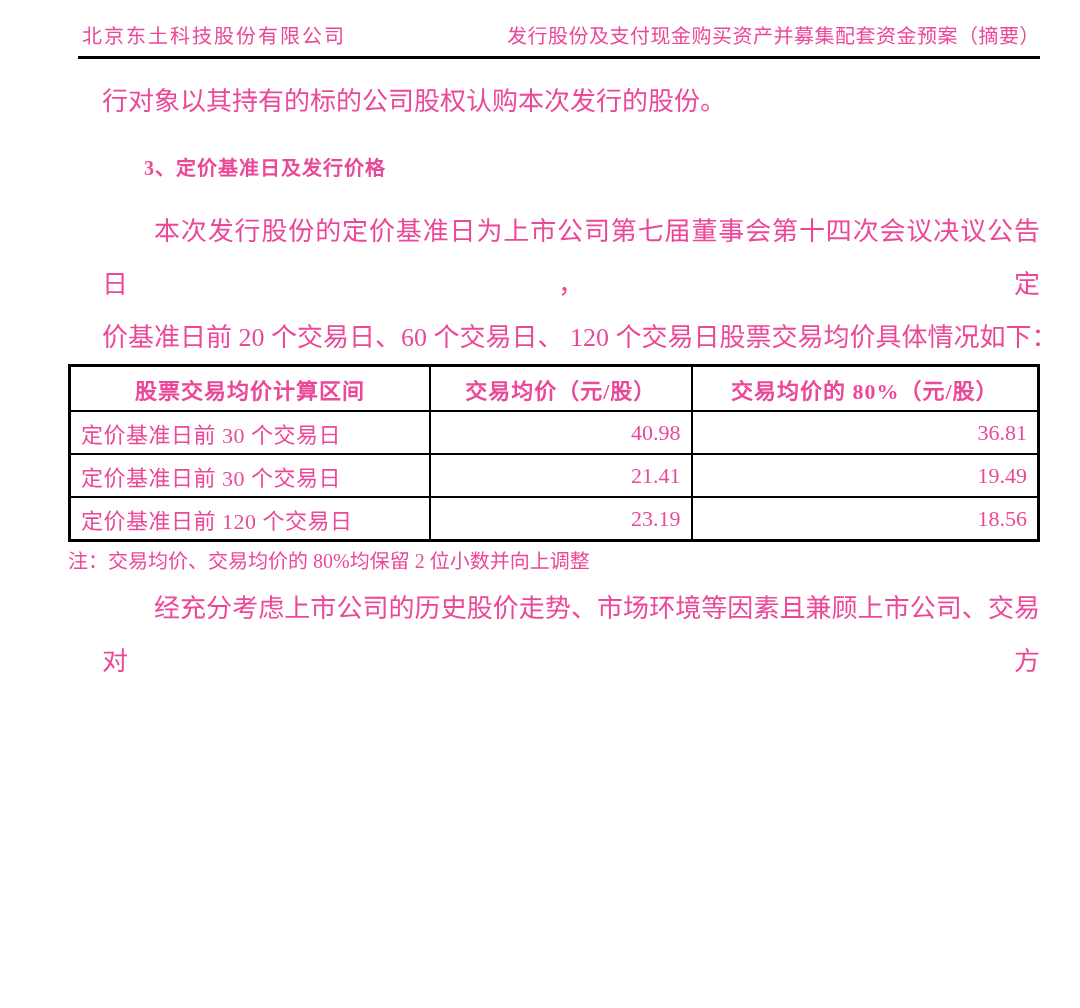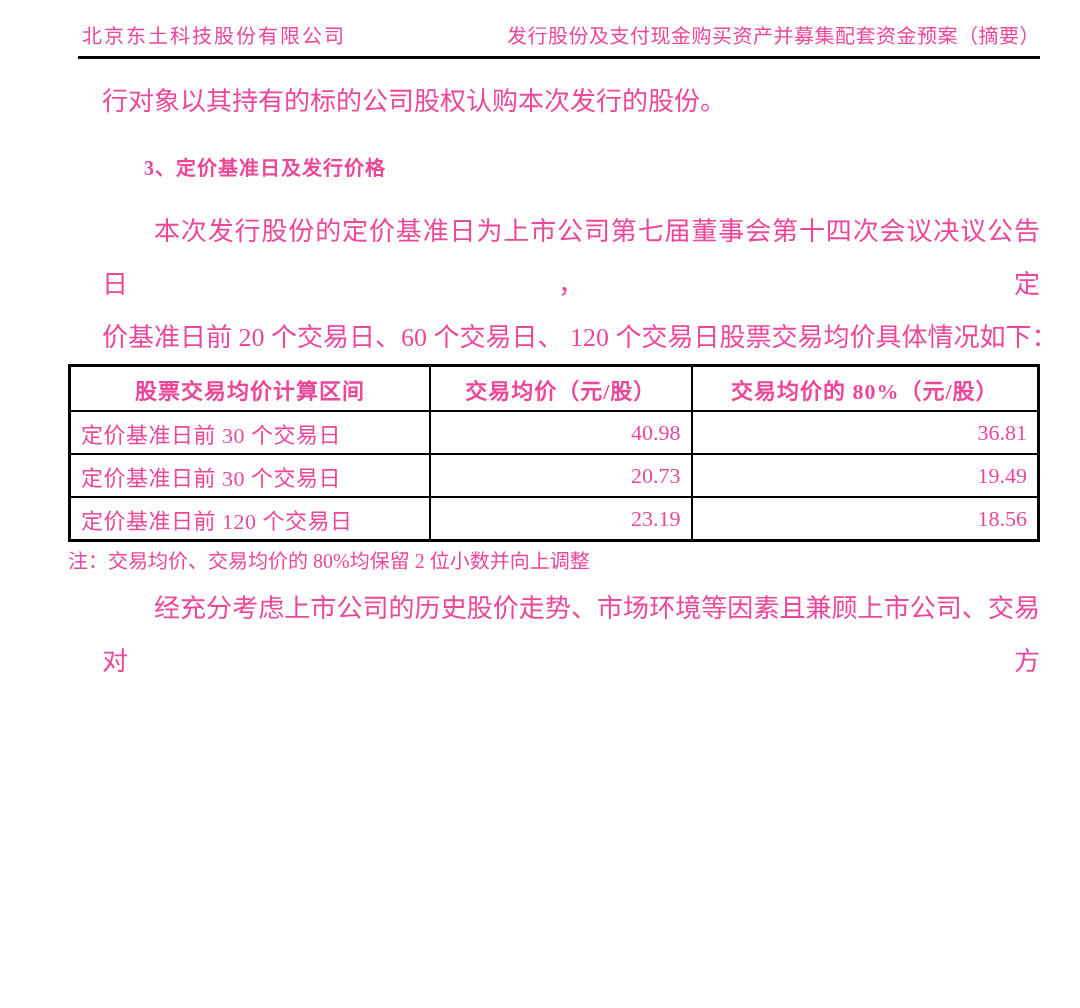--- a/index.html
+++ b/index.html
@@ -126,21 +126,21 @@
         </tr>
       </thead>
       <tbody>
         <tr>
           <td class="cell-label">定价基准日前 30 个交易日</td>
           <td class="cell-num">40.98</td>
           <td class="cell-num">36.81</td>
         </tr>
         <tr>
           <td class="cell-label">定价基准日前 30 个交易日</td>
-          <td class="cell-num">20.73</td>
+          <td class="cell-num">21.41</td>
           <td class="cell-num">19.49</td>
         </tr>
         <tr>
           <td class="cell-label">定价基准日前 120 个交易日</td>
           <td class="cell-num">23.19</td>
           <td class="cell-num">18.56</td>
         </tr>
       </tbody>
     </table>
 

